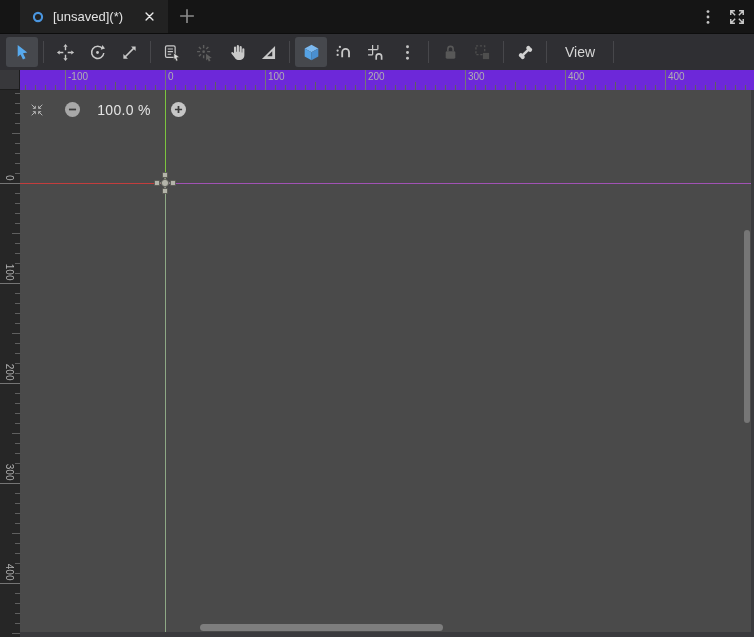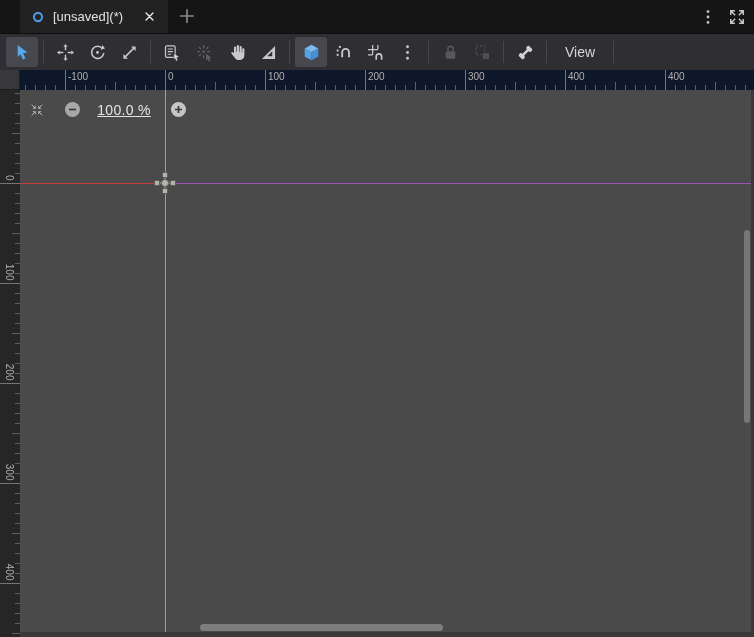--- a/index.html
+++ b/index.html
@@ -21,21 +21,21 @@
   .toolbar{position:absolute;left:0;top:34px;width:754px;height:36px;background:#2f2f33;
            display:flex;align-items:center;padding-left:6px;box-sizing:border-box;}
   .tool{width:32px;height:30px;display:flex;align-items:center;justify-content:center;border-radius:3px;flex:0 0 auto;}
   .tool.active{background:#46484d;}
   .tool svg{width:21px;height:21px;}
   .tsep{width:1px;height:22px;background:#47474b;margin:0 5px;flex:0 0 auto;}
   .view-btn{height:30px;padding:0 13px;display:flex;align-items:center;color:#d6d6d6;font-size:14px;border-radius:3px;flex:0 0 auto;}
   
   .corner{position:absolute;left:0;top:70px;width:20px;height:20px;background:#38383b;
           border-right:1px solid #1d1d1d;border-bottom:1px solid #1d1d1d;box-sizing:border-box;}
-  .hruler{position:absolute;left:20px;top:70px;width:734px;height:20px;background:#0f172a;overflow:hidden;}
+  .hruler{position:absolute;left:20px;top:70px;width:734px;height:20px;background:#6d28d9;overflow:hidden;}
   .vruler{position:absolute;left:0;top:90px;width:20px;height:547px;background:#262626;overflow:hidden;}
   .htick{position:absolute;bottom:0;width:1px;background:#5f5f5f;}
   .htick.minor{height:5px;}
   .htick.mid{height:8px;}
   .htick.major{height:20px;background:#757575;}
   .vtick{position:absolute;right:0;height:1px;background:#5f5f5f;}
   .vtick.minor{width:5px;}
   .vtick.mid{width:8px;}
   .vtick.major{width:20px;background:#757575;}
   .hlabel{position:absolute;top:1px;font-size:10px;color:#b0b0b0;}
@@ -49,21 +49,21 @@
   .y-neg{left:144.5px;top:94px;width:1.5px;height:453px;}
   .x-neg{left:0;top:92.5px;width:144.5px;height:1.5px;}
   .x-pos{left:146px;top:92.5px;width:588px;height:1.5px;}
   .gizmo{position:absolute;left:131px;top:79px;width:28px;height:28px;}
   
   .zoomw{position:absolute;left:0;top:0;}
   .center-btn{position:absolute;left:9px;top:12px;width:16px;height:16px;display:flex;}
   .zbtn{position:absolute;width:19px;height:19px;display:flex;}
   .zoom-out{left:43px;top:10px;}
   .zoom-in{left:149px;top:10px;}
-  .zval{position:absolute;left:66px;top:12px;width:76px;text-align:center;font-size:14px;color:#e4e4e4;letter-spacing:.3px;text-decoration:underline;}
+  .zval{position:absolute;left:66px;top:12px;width:76px;text-align:center;font-size:14px;color:#e4e4e4;letter-spacing:.3px;}
   
   .hscroll{position:absolute;left:180px;top:534px;width:243px;height:7px;border-radius:3.5px;background:#7d7d7d;}
   .vscroll{position:absolute;left:724px;top:140px;width:6px;height:193px;border-radius:3px;background:#767676;}
   .edge-r{position:absolute;right:0;top:0;width:3px;height:547px;background:#3a3a3d;}
   .edge-b{position:absolute;left:0;top:542px;width:734px;height:5px;background:#3a3a3d;}
 </style>
 </head>
 <body>
 
 <div id="app">

